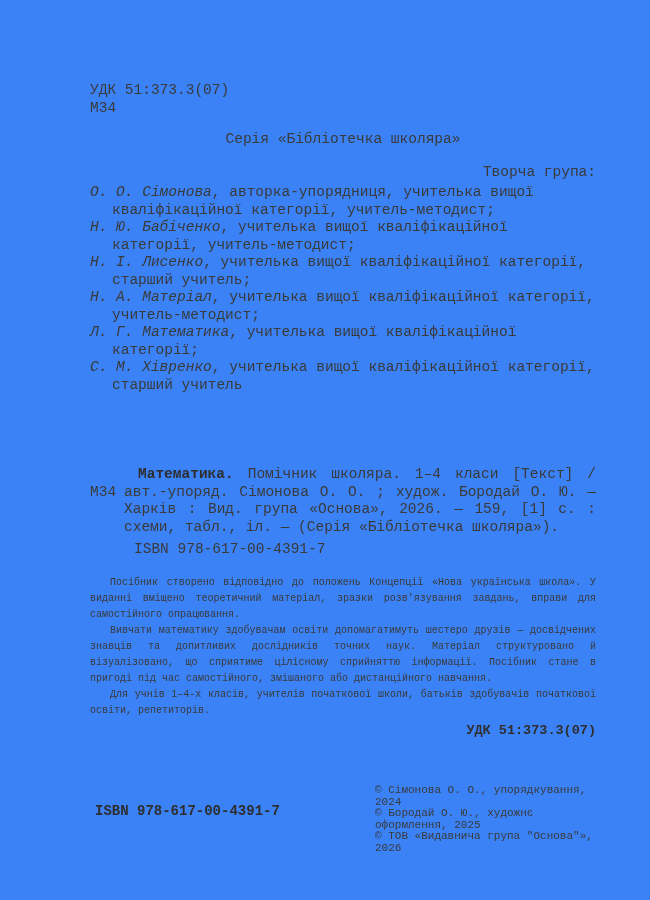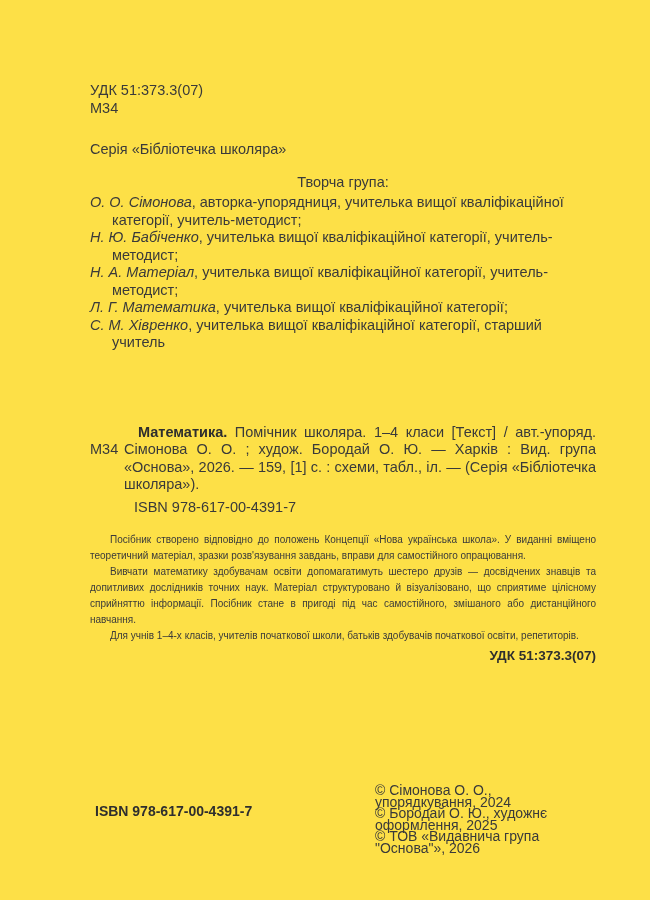--- a/index.html
+++ b/index.html
@@ -1,36 +1,36 @@
 <!DOCTYPE html>
 <html lang="uk"><head>
 <meta charset="utf-8">
 <style>
   * { margin: 0; padding: 0; box-sizing: border-box; }
   html, body { background: #ffffff; }
   .page {
     position: relative;
     width: 650px;
     height: 900px;
-    background: #fde047;
-    font-family: Liberation Sans, sans-serif;
+    background: #3b82f6;
+    font-family: Liberation Mono, monospace;
     color: #3a3a3a;
     overflow: hidden;
   }
   .col {
     position: absolute;
     left: 90px;
     top: 0;
     width: 506px;
     font-size: 14.5px;
     line-height: 17.5px;
   }
   .udk-block { margin-top: 82px; }
-  .series-block { margin-top: 24px; text-align: left; }
-  .group-heading { margin-top: 15px; text-align: center; }
+  .series-block { margin-top: 14px; text-align: center; }
+  .group-heading { margin-top: 15px; text-align: right; }
   .members { margin-top: 3px; }
   .members p { padding-left: 22px; text-indent: -22px; }
   .members .name { font-style: italic; }
   .catalog-card { position: relative; margin-left: 34px; margin-top: 72px; width: 472px; }
   .card-code { position: absolute; left: -34px; top: 17.5px; }
   .card-text { text-align: justify; text-indent: 14px; }
   .card-text b { color: #2e2e2e; }
   .card-isbn { margin-top: 5px; text-indent: 10px; }
   .annotation { margin-top: 16px; font-size: 10px; line-height: 16px; }
   .annotation p { text-align: justify; text-indent: 20px; }
@@ -41,21 +41,21 @@
     text-align: right;
     color: #2e2e2e;
   }
   .footer { position: absolute; left: 90px; top: 783px; width: 506px; height: 60px; }
   .footer-isbn {
     position: absolute; left: 5px; top: 20px;
     font-size: 14px; font-weight: bold; color: #2e2e2e;
   }
   .copyrights {
     position: absolute; left: 285px; top: 2px;
-    font-size: 14px; line-height: 11.5px; color: #3a3a3a;
+    font-size: 11px; line-height: 11.5px; color: #3a3a3a;
   }
 </style>
 </head>
 <body>
 
 <div class="page">
   <div class="col">
 
     <div class="udk-block">
       <div>УДК 51:373.3(07)</div>
@@ -64,20 +64,21 @@
 
     <div class="series-block">
       <div>Серія «Бібліотечка школяра»</div>
     </div>
 
     <div class="group-heading">Творча група:</div>
 
     <div class="members">
         <p><span class="name">О. О. Сімонова</span><span>, авторка-упорядниця, учителька вищої кваліфікаційної категорії, учитель-методист;</span></p>
         <p><span class="name">Н. Ю. Бабіченко</span><span>, учителька вищої кваліфікаційної категорії, учитель-методист;</span></p>
+        <p><span class="name">Н. І. Лисенко</span><span>, учителька вищої кваліфікаційної категорії, старший учитель;</span></p>
         <p><span class="name">Н. А. Матеріал</span><span>, учителька вищої кваліфікаційної категорії, учитель-методист;</span></p>
         <p><span class="name">Л. Г. Математика</span><span>, учителька вищої кваліфікаційної категорії;</span></p>
         <p><span class="name">С. М. Хівренко</span><span>, учителька вищої кваліфікаційної категорії, старший учитель</span></p>
       </div>
 
     <div class="catalog-card">
       <span class="card-code">М34</span>
       <p class="card-text"><b>Математика.</b><span> Помічник школяра. 1–4 класи [Текст] / авт.-упоряд. Сімонова О. О. ; худож. Бородай О. Ю. — Харків : Вид. група «Основа», 2026. — 159, [1] с. : схеми, табл., іл. — (Серія «Бібліотечка школяра»).</span></p>
       <div class="card-isbn">ISBN 978-617-00-4391-7</div>
     </div>

